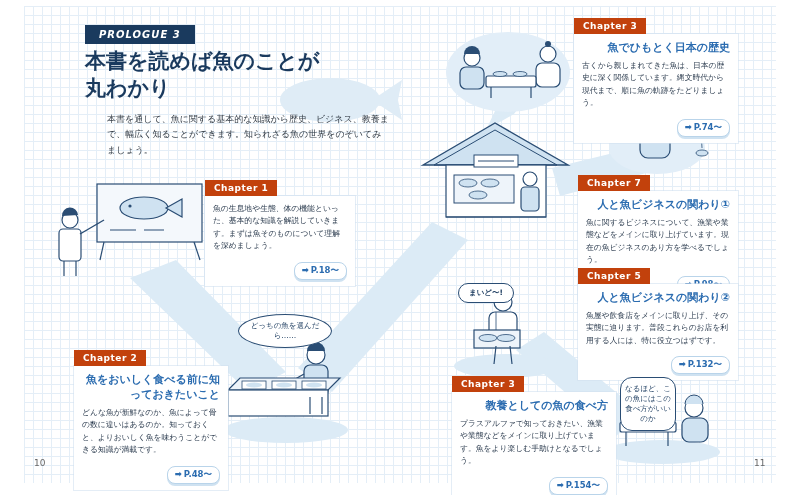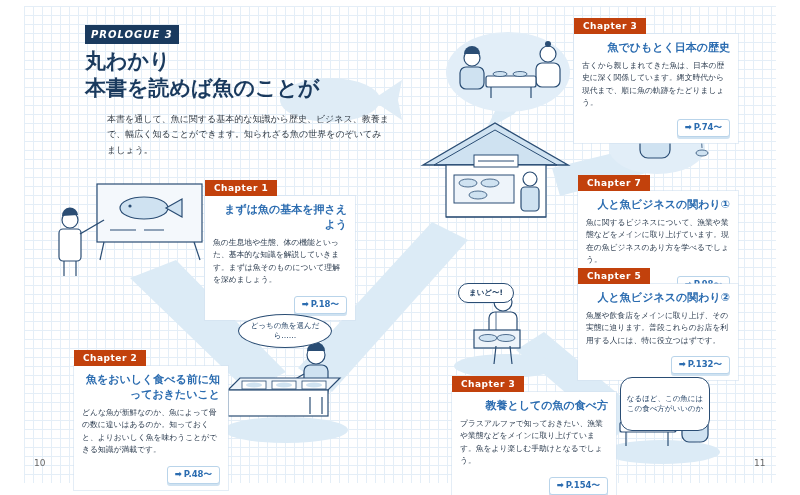--- a/index.html
+++ b/index.html
@@ -13,37 +13,37 @@
     background-size:9px 9px;
   }
   .layer { position:absolute; left:0; top:0; width:800px; height:495px; }
   .beams { z-index:1; }
   .scene { position:absolute; z-index:2; }
 
   
   .badge {
     position:absolute; left:85px; top:25px; z-index:3;
     background:#1a3a5e; color:#fff; font-size:10px; font-weight:bold; font-style:italic;
-    letter-spacing:1px; padding:4px 6px;
+    letter-spacing:1px; padding:4px 14px;
   }
   .main-title { position:absolute; left:85px; top:48px; z-index:3;
     color:#1a3a5e; font-size:21px; font-weight:bold; line-height:1.3; }
   .intro { position:absolute; left:85px; top:112px; width:282px; z-index:3;
     color:#333c46; font-size:9px; line-height:1.7;margin-left:22px; }
 
   
   .chapter { position:absolute; z-index:4; }
   .chapter-tab { display:inline-block; background:#c2410c; color:#fff;
     font-size:9px; font-weight:bold; padding:3px 9px; letter-spacing:.5px; }
   .chapter-box { background:#ffffff; padding:7px 8px 6px 8px; box-shadow:0 0 0 1px rgba(210,225,240,.6); }
   .chapter-title { color:#2b6cb0; font-size:11px; font-weight:bold; line-height:1.35; margin-bottom:4px;text-align:right; }
   .chapter-body { color:#2b3b4e; font-size:7.8px; line-height:1.6; }
   .link-row { text-align:right; margin-top:5px; }
   .page-link { display:inline-block; background:#fff; border:1px solid #b9d4ea;
-    border-radius:3px; padding:2px 7px; color:#2b6cb0; font-size:8.5px; font-weight:bold;
+    border-radius:8px; padding:2px 7px; color:#2b6cb0; font-size:8.5px; font-weight:bold;
     box-shadow:0 2px 0 #cfe2f1; cursor:pointer; }
   .page-link .arrow { margin-right:2px; }
 
   
   .bubble { position:absolute; z-index:5; background:#fff; border:1px solid #2a4d74;
     color:#1a3a5e; font-size:7.5px; line-height:1.35; text-align:center;
     display:flex; align-items:center; justify-content:center; padding:4px; }
   .bubble-ellipse { border-radius:50%; }
   .bubble-round { border-radius:10px; font-weight:bold;margin-left:28px; }
   .bubble-cloud { border-radius:12px; }
@@ -167,29 +167,28 @@
     <line x1="64" y1="48" x2="64" y2="62" stroke="#2a4d74" stroke-width="1.2"></line>
     <ellipse cx="42" cy="36" rx="14" ry="4" fill="#fff" stroke="#2a4d74" stroke-width="1"></ellipse>
     <ellipse cx="42" cy="35" rx="9" ry="2.5" fill="#cfe2f1"></ellipse>
     <circle cx="90" cy="24" r="9" fill="#fff" stroke="#2a4d74" stroke-width="1.2"></circle>
     <path d="M81,20 a9,9 0 0 1 18,0" fill="#cfe2f1" stroke="#2a4d74" stroke-width="1"></path>
     <rect x="78" y="34" width="26" height="24" rx="7" fill="#cfe2f1" stroke="#2a4d74" stroke-width="1.2"></rect>
   </svg>
 
   <div class="badge">PROLOGUE 3</div>
   <div class="main-title">
+    <div>本書を読めば魚のことが</div>
     <div>丸わかり</div>
-    <div>本書を読めば魚のことが</div>
   </div>
   <div class="intro">本書を通して、魚に関する基本的な知識から歴史、ビジネス、教養まで、幅広く知ることができます。知られざる魚の世界をのぞいてみましょう。</div>
 
   <div class="chapter" style="left:205px;top:176px;width:150px;">
     <div class="chapter-tab">Chapter 1</div>
     <div class="chapter-box">
-      <div class="chapter-title">まずは魚の基本を押さえよう</div>
       <div class="chapter-body">魚の生息地や生態、体の機能といった、基本的な知識を解説していきます。まずは魚そのものについて理解を深めましょう。</div>
       <div class="link-row">
         <span class="page-link"><span class="arrow">➡</span><span>P.18〜</span></span>
       </div>
     </div>
   </div>
 
   <div class="chapter" style="left:74px;top:346px;width:154px;">
     <div class="chapter-tab">Chapter 2</div>
     <div class="chapter-box">
@@ -240,18 +239,18 @@
       <div class="chapter-title">教養としての魚の食べ方</div>
       <div class="chapter-body">プラスアルファで知っておきたい、漁業や業態などをメインに取り上げています。魚をより楽しむ手助けとなるでしょう。</div>
       <div class="link-row">
         <span class="page-link"><span class="arrow">➡</span><span>P.154〜</span></span>
       </div>
     </div>
   </div>
 
   <div class="bubble bubble-ellipse" style="left:238px;top:314px;width:94px;height:34px;">どっちの魚を選んだら……</div>
   <div class="bubble bubble-round" style="left:430px;top:283px;width:56px;height:20px;">まいど〜!</div>
-  <div class="bubble bubble-cloud" style="left:620px;top:377px;width:90px;height:54px;">なるほど、この魚にはこの食べ方がいいのか</div>
+  <div class="bubble bubble-cloud" style="left:620px;top:377px;width:56px;height:54px;">なるほど、この魚にはこの食べ方がいいのか</div>
 
   <div class="page-num pn-left">10</div>
   <div class="page-num pn-right">11</div>
 
 </div>
 
 </body></html>

